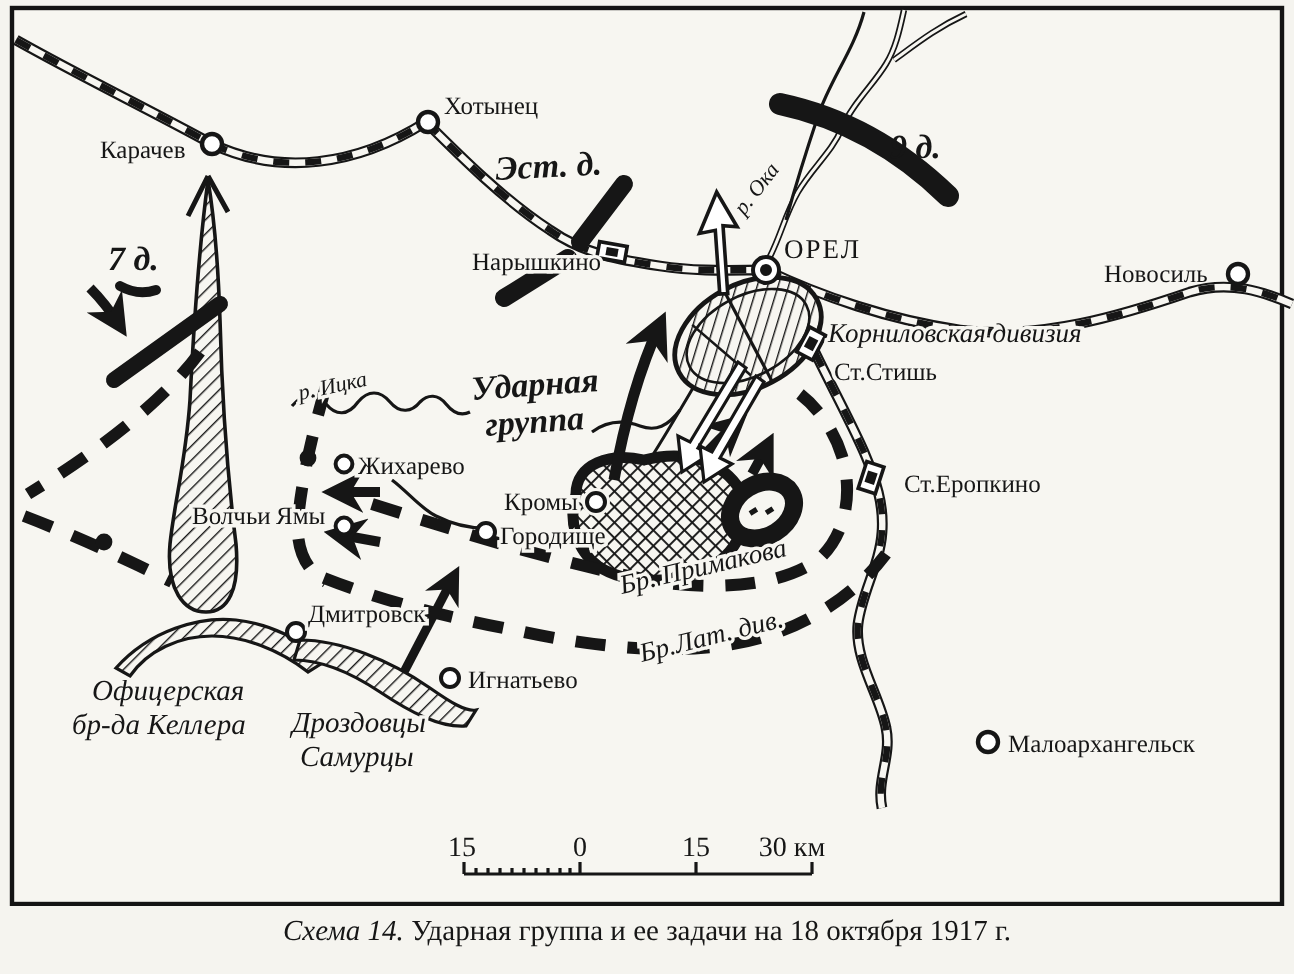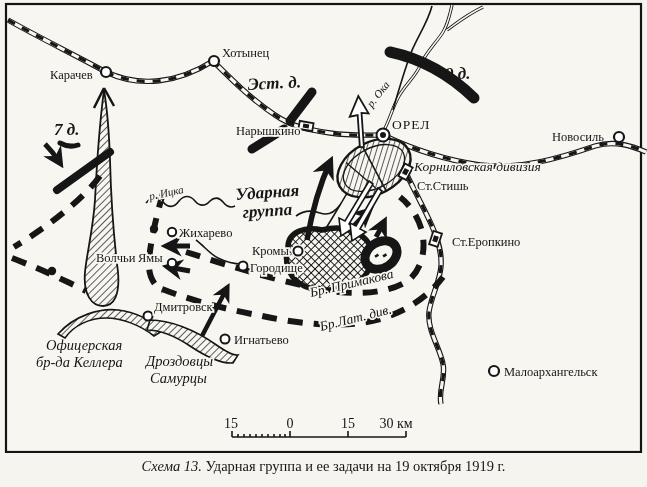--- a/index.html
+++ b/index.html
@@ -253,16 +253,16 @@
       <line x1="262" y1="434" x2="262" y2="437"></line>
           <line x1="268" y1="434" x2="268" y2="437"></line>
       <line x1="274" y1="434" x2="274" y2="437"></line>
           <line x1="280" y1="434" x2="280" y2="437"></line>
       <line x1="285" y1="434" x2="285" y2="437"></line>
     </g>
   </g>
 </svg>
 
 <div class="caption">
-  <span class="cap-label">Схема 13.</span>
-  <span>Ударная группа и ее задачи на 19 октября 1919 г.</span>
+  <span class="cap-label">Схема 14.</span>
+  <span>Ударная группа и ее задачи на 18 октября 1917 г.</span>
 </div>
 </div>
 
 </body></html>

